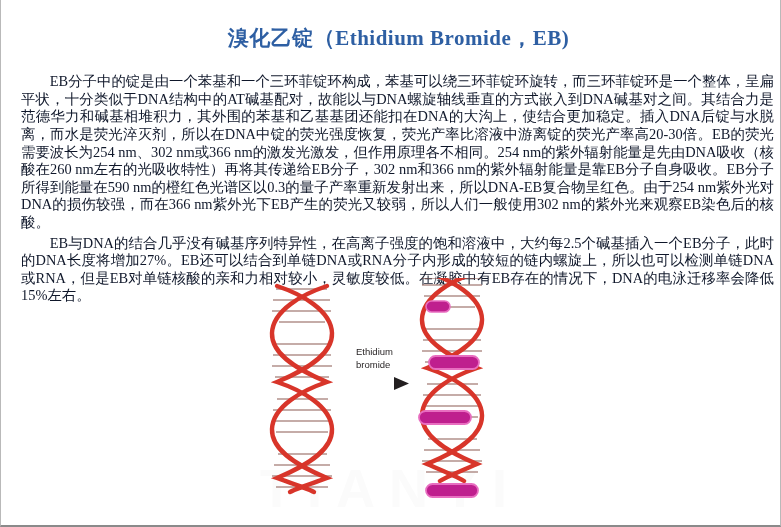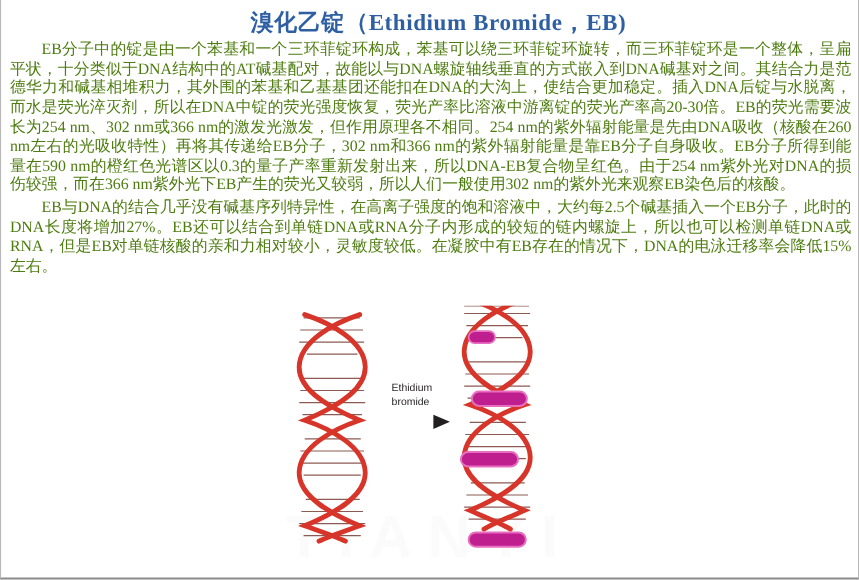--- a/index.html
+++ b/index.html
@@ -22,28 +22,28 @@
     overflow: hidden;
   }
   .title {
     text-align: center;
     color: #2e5fa3;
     font-size: 21px;
     font-weight: bold;
     font-family: "Liberation Serif", "DejaVu Serif", serif;
     letter-spacing: 0.5px;
     padding-top: 7px;
-    margin: 0;
+    margin: 18px;
     line-height: 1.25;
     white-space: nowrap;
     padding-left: 16px;
   }
   .body-text {
-    padding: 4px 6px 0 8px;
-    color: #4d7c0f;
+    padding: 4px 6px 0 20px;
+    color: #0f172a;
     font-size: 14.4px;
     line-height: 17.6px;
     text-align: justify;
     text-justify: inter-ideograph;
     font-family: "Liberation Serif", "DejaVu Serif", serif;
   }
   .para {
     margin: 0 0 0 0;
     text-indent: 2em;
     text-align: justify;

